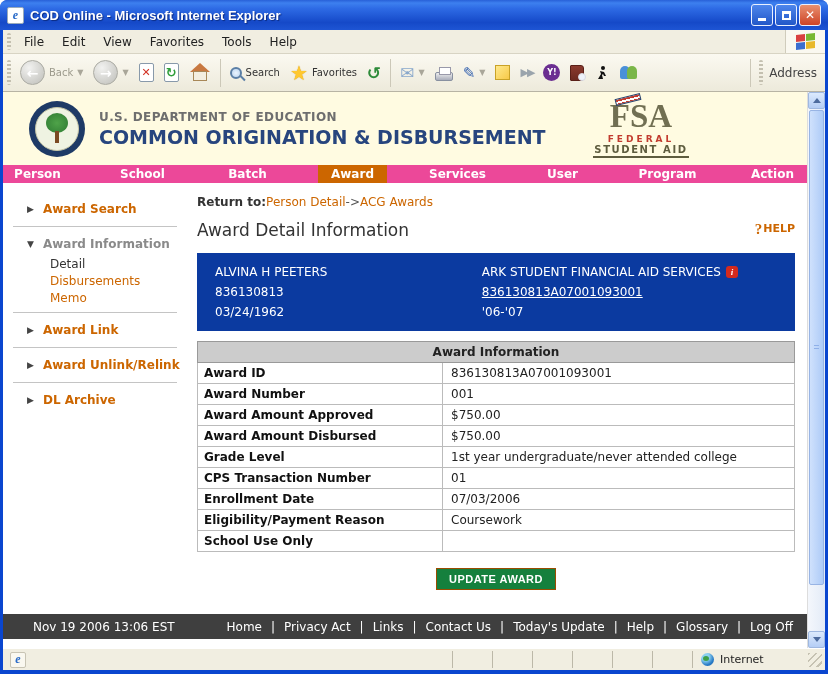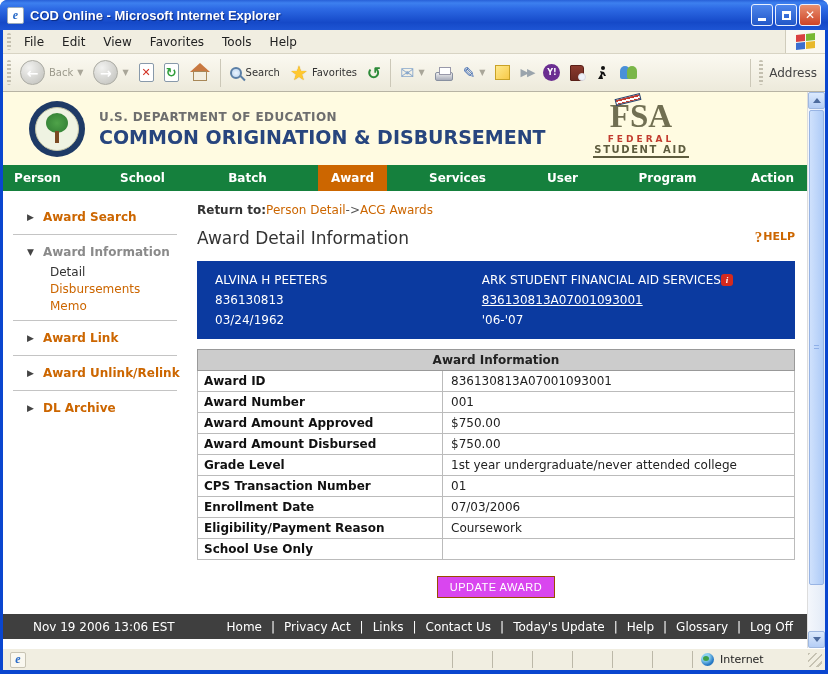--- a/index.html
+++ b/index.html
@@ -75,21 +75,21 @@
   .dept { font-size:12px; font-weight:bold; color:#6E6E6E; letter-spacing:.4px; }
   .app { font-size:19px; font-weight:bold; color:#27457E; margin-top:2px; }
   .fsa { position:absolute; right:118px; top:4px; text-align:center; width:96px; }
   .fsa-cap { width:26px; height:7px; margin:0 auto -3px 22px; transform:rotate(-14deg);
     background:repeating-linear-gradient(180deg,#C23B2E 0 2px,#fff 2px 4px); border:1px solid #26406E; }
   .fsa-acronym { font-family:"Liberation Serif",serif; font-size:33px; font-weight:bold; color:#716F52; line-height:1; }
   .fsa-federal { font-size:9px; color:#C23B2E; letter-spacing:3px; font-weight:bold; margin-top:1px; }
   .fsa-student { font-size:10px; color:#5E5C3E; letter-spacing:1.6px; font-weight:bold; border-bottom:2px solid #5E5C3E; padding-bottom:1px; }
 
   
-  .nav { height:26px; background:#15803d; display:flex;gap:36px; }
+  .nav { height:18px; background:#ec4899; display:flex;gap:36px; }
   .tab { flex:1; color:#fff; font-size:12px; font-weight:bold; display:flex; align-items:center; justify-content:center; }
   .tab.active { background:#CC6600; }
 
   
   .bodyrow { flex:1; display:flex; background:#fff; min-height:0; }
   .sidebar { width:186px; padding-top:14px; flex:none; }
   .snav-item { display:flex; gap:9px; padding:5px 0 5px 24px; font-size:12px; font-weight:bold; color:#CC6600; align-items:flex-start; }
   .snav-item .arrow { color:#444; font-size:9px; margin-top:2px; }
   .snav-item.muted { color:#8A8A8A; }
   .snav-children { padding-left:47px; font-size:12px; color:#CC6600; line-height:17px; }
@@ -102,33 +102,33 @@
   .crumb-link { color:#CC6600; }
   .crumb-sep { color:#555; }
   .titlerow { display:flex; justify-content:space-between; align-items:flex-start; margin-top:11px; }
   .ptitle { font-size:17px; color:#333; }
   .help { color:#CC6600; font-weight:bold; font-size:11px; display:flex; align-items:flex-start; gap:1px; margin-top:2px; }
   .help .q { font:bold 15px "Liberation Serif",serif; line-height:1; }
 
   .infobox { margin-top:13px; background:#0B3AA0; color:#fff; display:flex; padding:9px 0 9px 18px; font-size:12px; line-height:20px; }
   .infocol-left { width:46%; }
   .infocol-right { flex:1; }
-  .schoolline { display:flex; align-items:center; }
+  .schoolline { display:flex; align-items:center; gap:5px; }
   .info-icon { width:12px; height:12px; background:#D42A1E; color:#fff; border-radius:3px; font:bold italic 9px "Liberation Serif",serif;
     display:inline-flex; align-items:center; justify-content:center; flex:none; }
   .award-link { text-decoration:underline; }
 
   table.dtable { width:100%; margin-top:10px; border-collapse:collapse; font-size:12px; border:1px solid #999; }
   .dtable th { background:#CCCCCC; border:1px solid #999; padding:3px; text-align:center; font-size:12px; color:#222; }
   .dtable td { border:1px solid #BBB; padding:3px 8px; height:21px; }
   .dtable td.lbl { font-weight:bold; width:245px; color:#111; padding-left:6px; }
   .dtable td.val { color:#222; }
 
   .update-row { display:flex; justify-content:center; margin-top:16px; }
-  .btn-orange { background:#d946ef; color:#fff; font-weight:normal; font-size:11px; padding:4px 12px; border:1px solid #994C00; letter-spacing:.5px; }
+  .btn-orange { background:#15803d; color:#fff; font-weight:bold; font-size:11px; padding:4px 12px; border:1px solid #994C00; letter-spacing:.5px; }
 
   .action-panel { margin-top:24px; border:1px solid #BBB; display:flex; align-items:center; padding:6px 8px; gap:8px; font-size:12px; }
   .ap-label { font-weight:bold; width:62px; line-height:15px; color:#111; flex:none; }
   .xp-select { width:182px; height:22px; border:1px solid #7F9DB9; background:#fff; display:flex; justify-content:flex-end; flex:none; }
   .xp-arrow { width:18px; height:100%; background:linear-gradient(#E0EDFD,#AFCBF4); border-left:1px solid #BCD2EE; display:flex; align-items:center; justify-content:center; }
   .tri-down { width:0; height:0; border-left:4px solid transparent; border-right:4px solid transparent; border-top:5px solid #2B579A; }
   .tri-up { width:0; height:0; border-left:4px solid transparent; border-right:4px solid transparent; border-bottom:5px solid #4D6B9E; }
   .tri-dn2 { width:0; height:0; border-left:4px solid transparent; border-right:4px solid transparent; border-top:5px solid #4D6B9E; }
   .submit-btn { margin-left:auto; }
 

